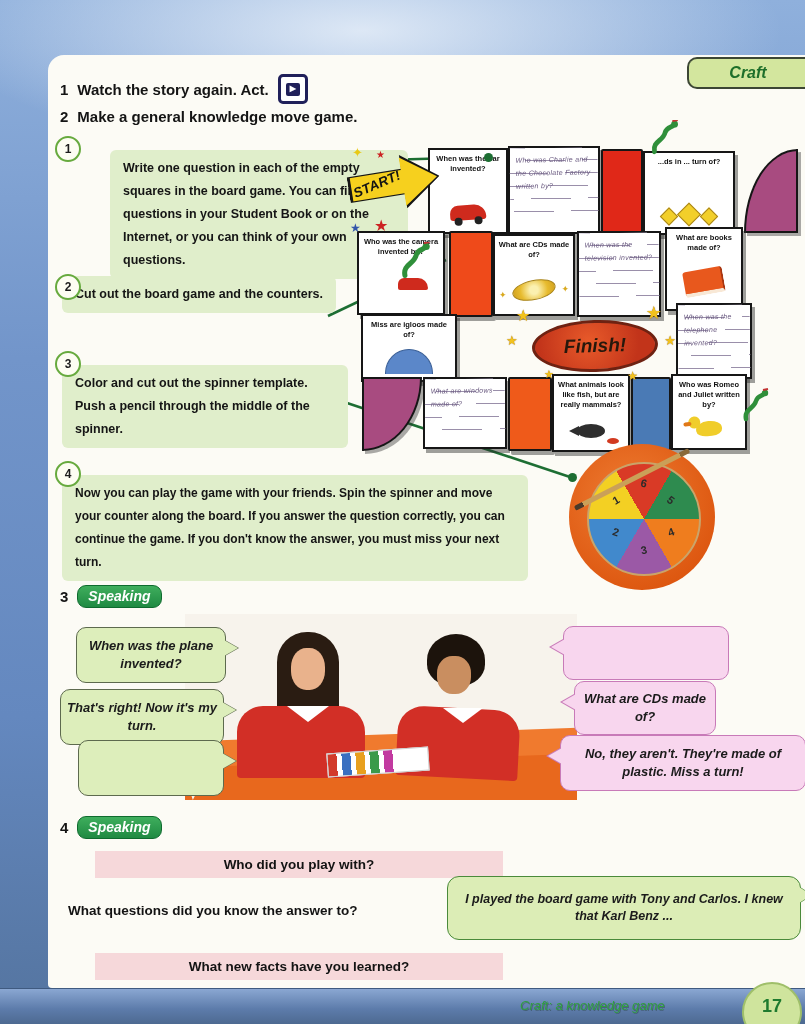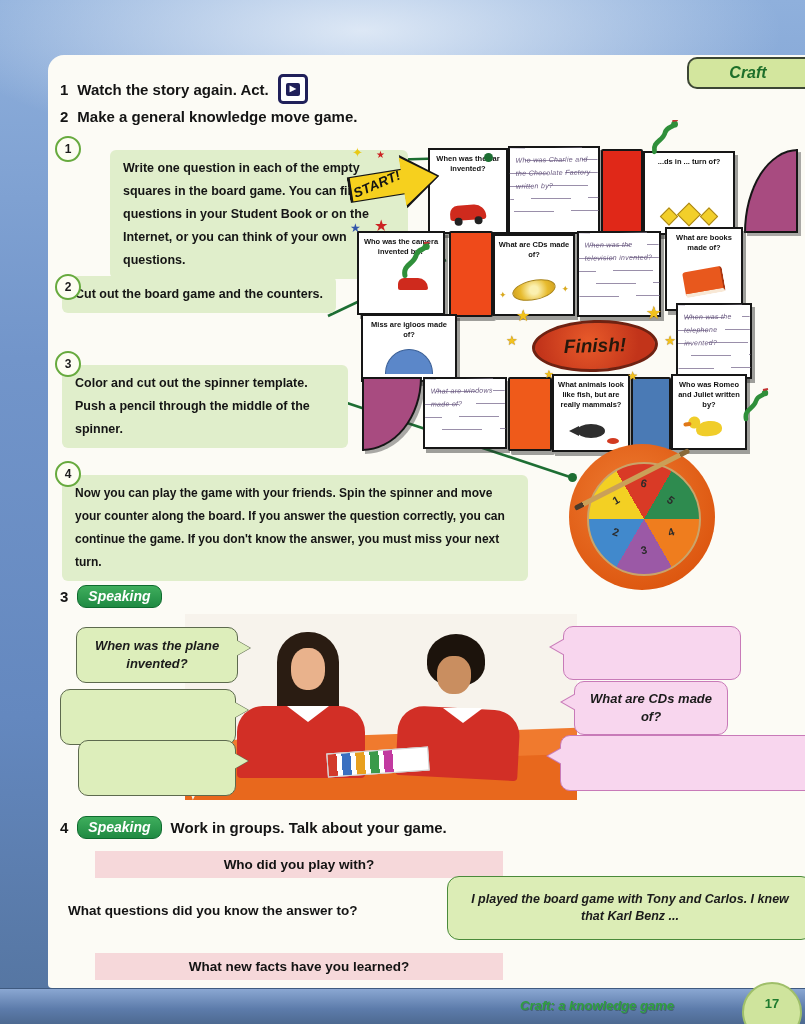--- a/index.html
+++ b/index.html
@@ -9,25 +9,25 @@
     background:
       radial-gradient(ellipse 600px 180px at 45% 3%, rgba(235,242,250,.85), rgba(235,242,250,0) 70%),
       linear-gradient(180deg,#8fb0dc 0%,#7295ca 35%,#6488bf 70%,#54749f 100%);
   }
   
   .page{position:absolute;left:48px;top:55px;width:757px;height:933px;
     background:#fcfbf5;border-radius:16px 0 0 4px;}
   .footer-bar{position:absolute;left:0;top:988px;width:805px;height:36px;
     background:linear-gradient(180deg,#8aa7d2 0%,#5d7cab 55%,#4c688f 100%);
     border-top:1px solid #3f5a80;}
-  .footer-label{position:absolute;left:520px;top:998px;font-weight:700;font-size:13px;
+  .footer-label{position:absolute;left:520px;top:998px;font-weight:400;font-size:13px;
     color:#2f9e3f;text-shadow:1px 1px 0 rgba(30,50,30,.35);font-style:italic;}
   .page-circle{position:absolute;left:742px;top:982px;width:56px;height:56px;border-radius:50%;
     background:#cfe49d;border:2px solid #9fbf6a;display:flex;align-items:flex-start;justify-content:center;}
-  .page-num{font-weight:800;font-size:13px;color:#1e7a2e;margin-top:12px;}
+  .page-num{font-weight:800;font-size:18px;color:#1e7a2e;margin-top:12px;}
   
   .craft-tab{position:absolute;left:687px;top:57px;width:118px;height:28px;
     background:#d3e69e;border:2px solid #3c4634;border-right:none;border-radius:10px 0 0 10px;
     display:flex;align-items:center;justify-content:center;}
   .craft-tab span{font-weight:800;font-style:italic;font-size:16px;color:#1e6f2a;}
   
   .act{position:absolute;display:flex;align-items:center;gap:9px;font-weight:700;font-size:15px;color:#141414;}
   .act .num{font-weight:800;}
   .badge{background:linear-gradient(180deg,#3fae5d,#1f8a42);border:1.5px solid #0e6b2e;border-radius:9px;
     color:#fff;font-style:italic;font-weight:700;font-size:14px;padding:2px 10px 3px;}
@@ -97,21 +97,21 @@
     background:#f0cd2a;border-radius:55% 55% 45% 45%;}
   .icon-duck::before{content:"";position:absolute;left:-7px;top:-6px;width:12px;height:12px;border-radius:50%;background:#f0cd2a;}
   .icon-duck::after{content:"";position:absolute;left:-12px;top:-1px;width:8px;height:4px;border-radius:2px;background:#e07818;}
   .gold-bit{display:inline-block;width:11px;height:11px;background:#f2cf2a;border:1px solid #a8841a;transform:rotate(45deg);}
   .icon-gold{position:absolute;left:50%;transform:translateX(-50%);bottom:10px;display:flex;gap:5px;align-items:flex-end;}
   .dragon{position:absolute;z-index:4;}
   .mini-car{position:absolute;width:30px;height:12px;background:#cf2a1d;border-radius:6px 10px 2px 2px;z-index:3;}
   
   .bubble{position:absolute;border:1.6px solid #5d6a4e;border-radius:10px;background:#ddeebb;
     display:flex;align-items:center;justify-content:center;text-align:center;
-    font-style:italic;font-weight:700;font-size:13px;line-height:1.35;color:#1b1b1b;padding:4px 12px;z-index:3;}
+    font-style:italic;font-weight:700;font-size:13px;line-height:1.35;color:#1b1b1b;padding:4px 6px;z-index:3;}
   .bubble.pink{background:#f8d6ee;border-color:#c87ab8;}
   .bubble.answer{background:#dcedb6;border-color:#4a8a3a;border-radius:12px;font-size:12.5px;}
   .tail{position:absolute;width:0;height:0;border-style:solid;}
   .tail.right{right:-13px;top:12px;border-width:8px 0 8px 14px;border-color:transparent transparent transparent #ddeebb;
     filter:drop-shadow(1.5px 0 0 #5d6a4e);}
   .tail.left{left:-13px;top:12px;border-width:8px 14px 8px 0;border-color:transparent #f8d6ee transparent transparent;
     filter:drop-shadow(-1.5px 0 0 #c87ab8);}
   .tail.answer-r{right:-12px;top:10px;border-width:8px 0 8px 13px;border-color:transparent transparent transparent #dcedb6;
     filter:drop-shadow(1.5px 0 0 #4a8a3a);}
   
@@ -319,41 +319,42 @@
   <div class="ph-collar-b"></div>
   <div class="ph-face-b"></div>
   <div class="ph-game"></div>
 </div>
 
 <div class="bubble" style="left:76px;top:627px;width:136px;height:46px;">
   <span>When was the plane invented?</span>
   <span class="tail right"></span>
 </div>
 <div class="bubble" style="left:60px;top:689px;width:150px;height:46px;">
+  <span>That's right! Now it's my turn.</span>
   <span class="tail right"></span>
 </div>
 <div class="bubble" style="left:78px;top:740px;width:132px;height:46px;">
   <span class="tail right"></span>
 </div>
 
 <div class="bubble pink" style="left:563px;top:626px;width:152px;height:44px;">
   <span class="tail left"></span>
 </div>
 <div class="bubble pink" style="left:574px;top:681px;width:128px;height:44px;">
   <span>What are CDs made of?</span>
   <span class="tail left"></span>
 </div>
 <div class="bubble pink" style="left:560px;top:735px;width:232px;height:46px;">
+  <span>No, they aren't. They're made of plastic. Miss a turn!</span>
   <span class="tail left"></span>
 </div>
 
 <div class="act" style="left:60px;top:816px;">
   <span class="num">4</span>
   <span class="badge">Speaking</span>
-  <span>Work in groups. Talk about your game.</span>
 </div>
 
 <div class="qbox" style="left:95px;top:851px;width:408px;height:27px;">
   <span>Who did you play with?</span>
 </div>
 <div class="qplain" style="left:68px;top:903px;">
   <span>What questions did you know the answer to?</span>
 </div>
 <div class="qbox" style="left:95px;top:953px;width:408px;height:27px;">
   <span>What new facts have you learned?</span>

